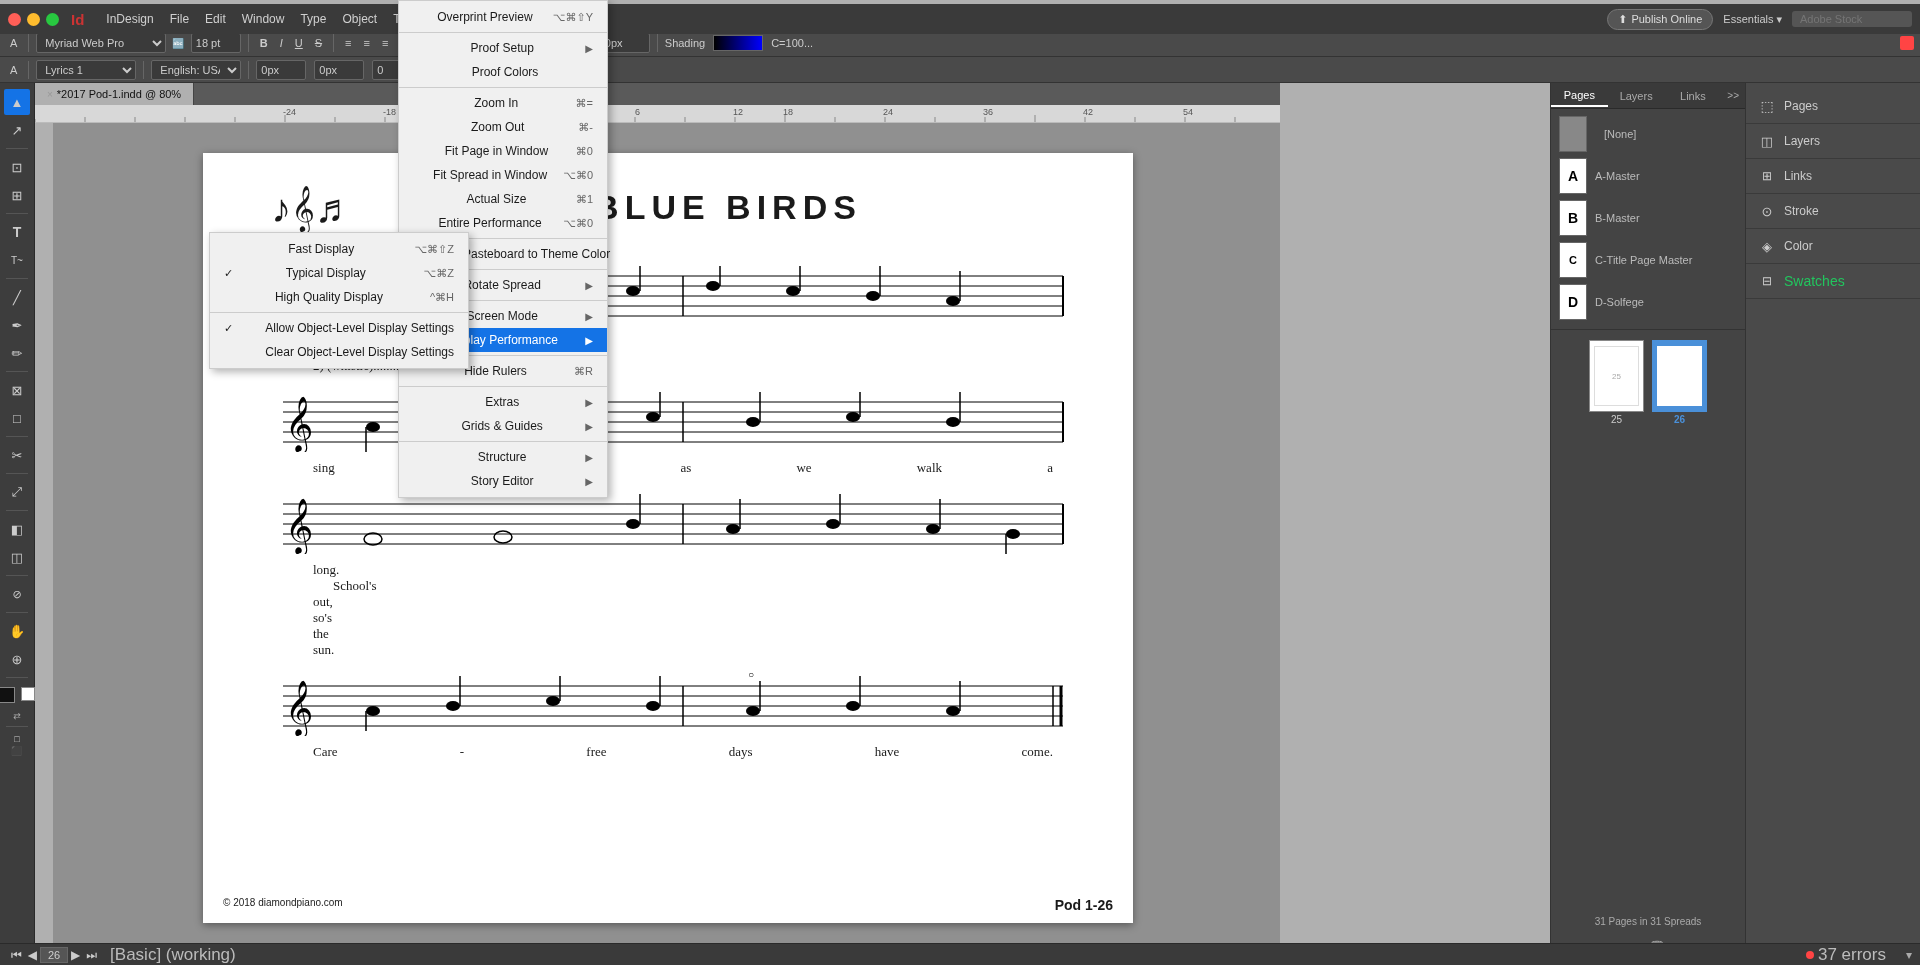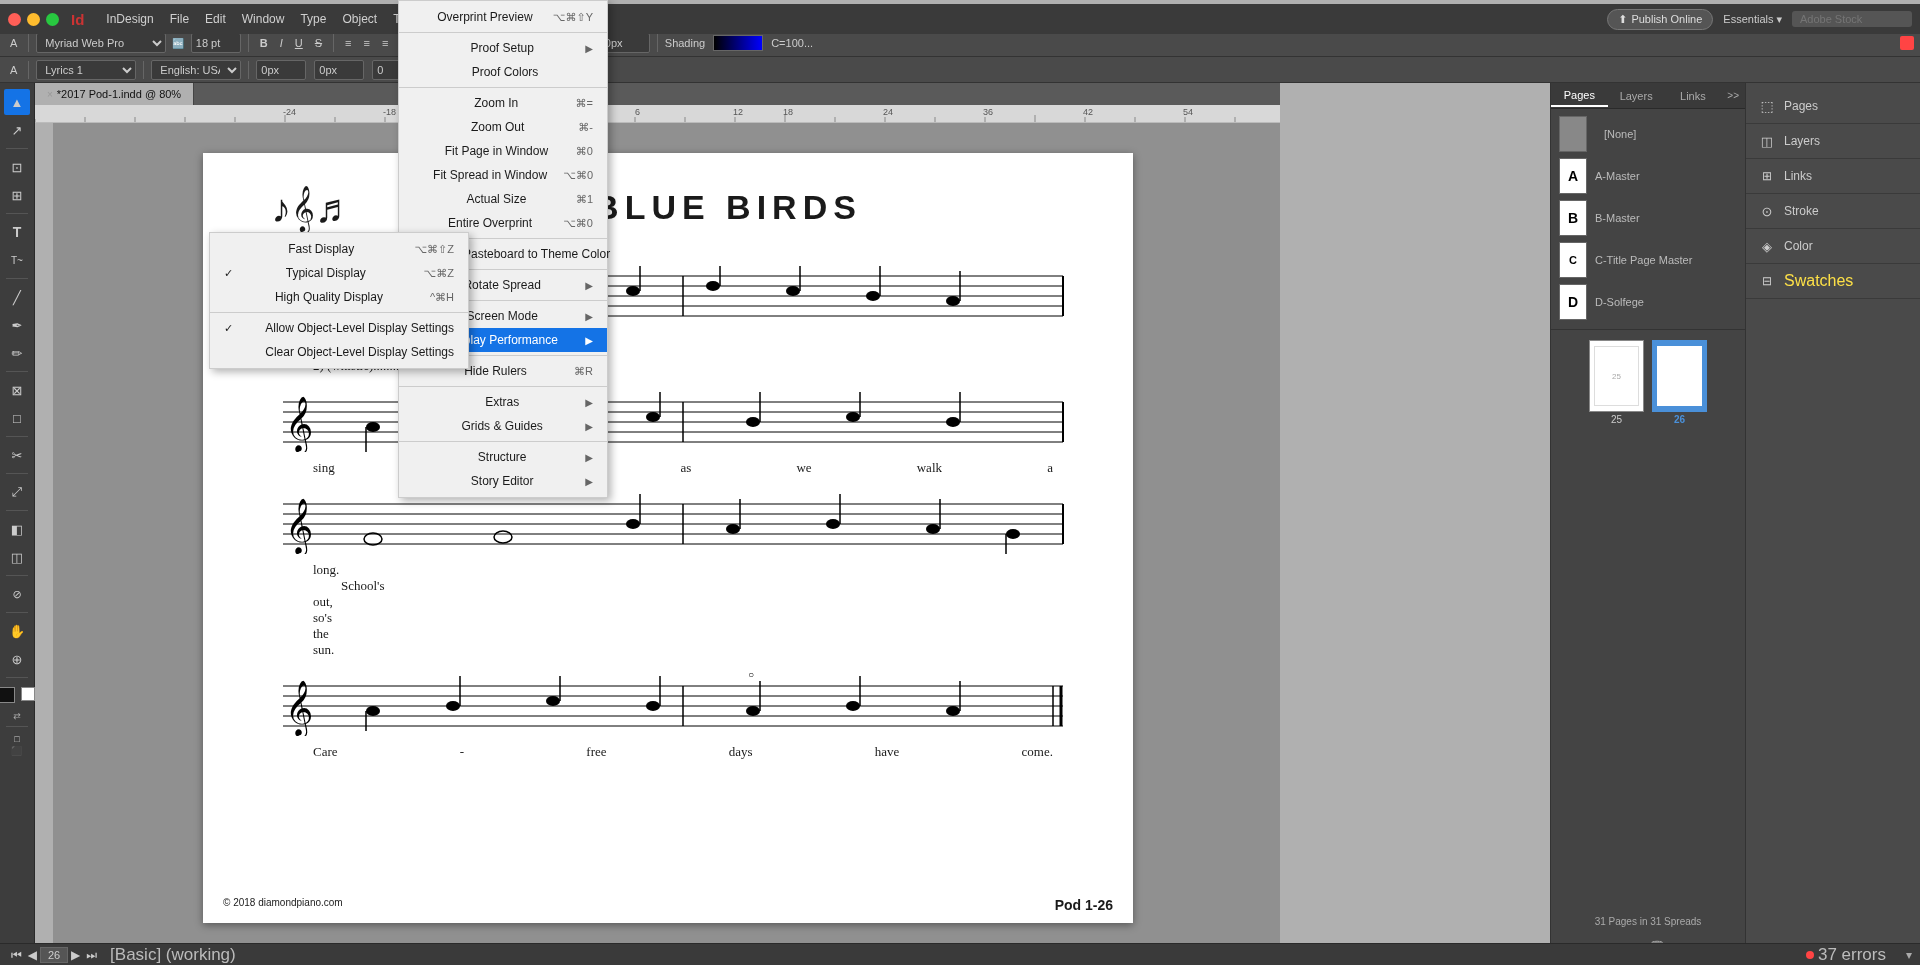--- a/index.html
+++ b/index.html
@@ -372,21 +372,21 @@
           <ellipse cx="680" cy="45" rx="7" ry="5" fill="black"></ellipse>
           <line x1="687" y1="15" x2="687" y2="45" stroke="black" stroke-width="1.5"></line>
           <ellipse cx="760" cy="50" rx="7" ry="5" fill="black"></ellipse>
           <line x1="753" y1="50" x2="753" y2="70" stroke="black" stroke-width="1.5"></line>
           <line x1="430" y1="20" x2="430" y2="60" stroke="black" stroke-width="1.5"></line>
           <line x1="810" y1="20" x2="810" y2="60" stroke="black" stroke-width="2"></line>
         </svg>
       </div>
       <div style="font-size:13px;font-family:serif;display:flex;justify-content:space-between;margin:2px 30px 8px 60px;flex-direction:column;">
         <span>long.</span>
-          <span style="margin-left:28px;">School's</span>
+          <span style="margin-left:20px;">School's</span>
           <span>out,</span>
           <span>so's</span>
           <span>the</span>
           <span>sun.</span>
       </div>
 
       <div style="margin:8px 0;position:relative;height:70px;">
         <svg width="820" height="70" viewBox="0 0 820 70">
           <line x1="30" y1="20" x2="810" y2="20" stroke="black" stroke-width="1"></line>
           <line x1="30" y1="30" x2="810" y2="30" stroke="black" stroke-width="1"></line>
@@ -551,21 +551,21 @@
     <div style="display:flex;align-items:center;padding:8px 12px;gap:8px;cursor:pointer;border-bottom:1px solid #3a3a3a;">
       <div style="width:18px;height:18px;display:flex;align-items:center;justify-content:center;color:#ccc;font-size:13px;">⊙</div>
       <span style="color:#ccc;font-size:12px;">Stroke</span>
     </div>
     <div style="display:flex;align-items:center;padding:8px 12px;gap:8px;cursor:pointer;border-bottom:1px solid #3a3a3a;">
       <div style="width:18px;height:18px;display:flex;align-items:center;justify-content:center;color:#ccc;font-size:13px;">◈</div>
       <span style="color:#ccc;font-size:12px;">Color</span>
     </div>
     <div style="display:flex;align-items:center;padding:8px 12px;gap:8px;cursor:pointer;border-bottom:1px solid #3a3a3a;">
       <div style="width:18px;height:18px;display:flex;align-items:center;justify-content:center;color:#ccc;font-size:12px;">⊟</div>
-      <span style="color:#fde047;font-size:16px;">Swatches</span>
+      <span style="color:#22c55e;font-size:14px;">Swatches</span>
     </div>
   </div>
 </div>
 
 <div class="context-menu">
 
   <div class="ctx-item">
     <span class="ctx-check"></span>
     <span>Overprint Preview</span>
     <span class="ctx-shortcut">⌥⌘⇧Y</span>
@@ -610,21 +610,21 @@
   </div>
 
   <div class="ctx-item">
     <span class="ctx-check"></span>
     <span>Actual Size</span>
     <span class="ctx-shortcut">⌘1</span>
   </div>
 
   <div class="ctx-item">
     <span class="ctx-check"></span>
-    <span>Entire Overprint</span>
+    <span>Entire Performance</span>
     <span class="ctx-shortcut">⌥⌘0</span>
   </div>
   <div class="ctx-separator"></div>
 
   <div class="ctx-item">
     <span class="ctx-check">✓</span>
     <span>Match Pasteboard to Theme Color</span>
   </div>
   <div class="ctx-separator"></div>
 

